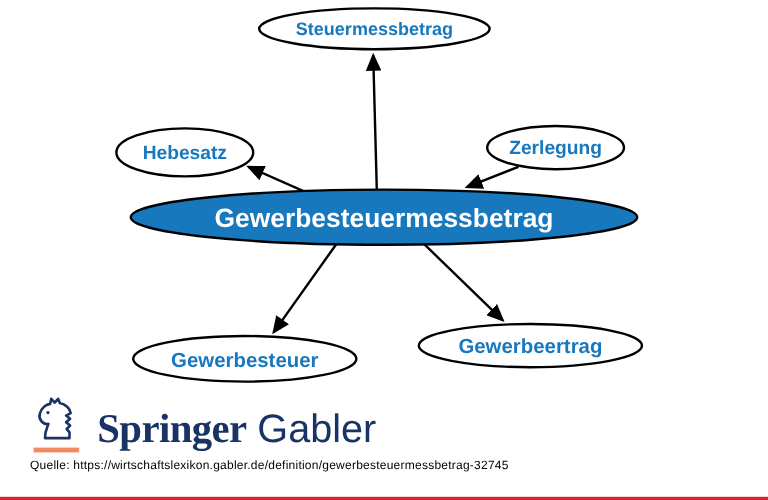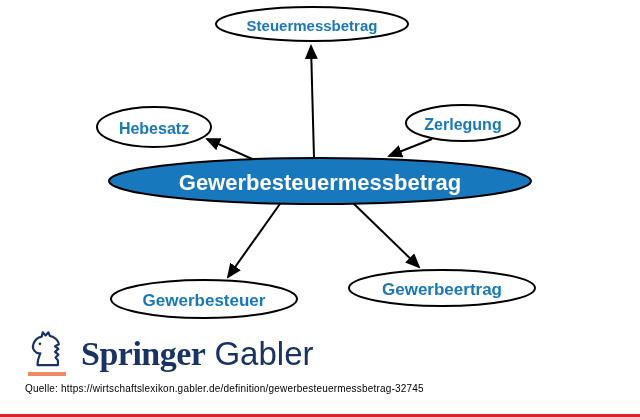--- a/index.html
+++ b/index.html
@@ -6,21 +6,21 @@
   .page{position:relative;width:640px;height:417px;background:#ffffff;overflow:hidden;
         font-family:"Liberation Sans",sans-serif;}
   .diagram{position:absolute;left:0;top:0;}
   .node-ellipse{fill:#ffffff;stroke:#000000;stroke-width:2;}
   .center-ellipse{fill:#1878be;stroke:#000000;stroke-width:2;}
   .node-label{fill:#1878be;font-family:"Liberation Sans",sans-serif;font-weight:bold;
               text-anchor:middle;dominant-baseline:central;}
   .center-label{fill:#ffffff;font-family:"Liberation Sans",sans-serif;font-weight:bold;
               text-anchor:middle;dominant-baseline:central;font-size:22px;}
   .edge{stroke:#000000;stroke-width:2;}
-  .logo{position:absolute;left:27px;top:329px;display:flex;align-items:center;}
+  .logo{position:absolute;left:27px;top:329px;display:flex;align-items:flex-end;}
   .horse-wrap{width:41px;margin-right:13px;}
   .orange-bar{width:38px;height:4px;background:#ef8a62;margin:1px 0 0 1px;}
   .wordmark{white-space:nowrap;margin-top:2px;}
   .springer{font-family:"Liberation Serif",serif;font-weight:bold;font-size:34px;
             color:#1a3365;letter-spacing:-0.5px;}
   .gabler{font-family:"Liberation Sans",sans-serif;font-weight:400;font-size:33px;
           color:#1a3365;margin-left:9px;}
   .source-line{position:absolute;left:25px;top:383px;font-size:10px;color:#000000;
                font-family:"Liberation Sans",sans-serif;letter-spacing:0.2px;}
   .bottom-rule{position:absolute;left:0;bottom:0;width:640px;height:3px;background:#d8232a;}

